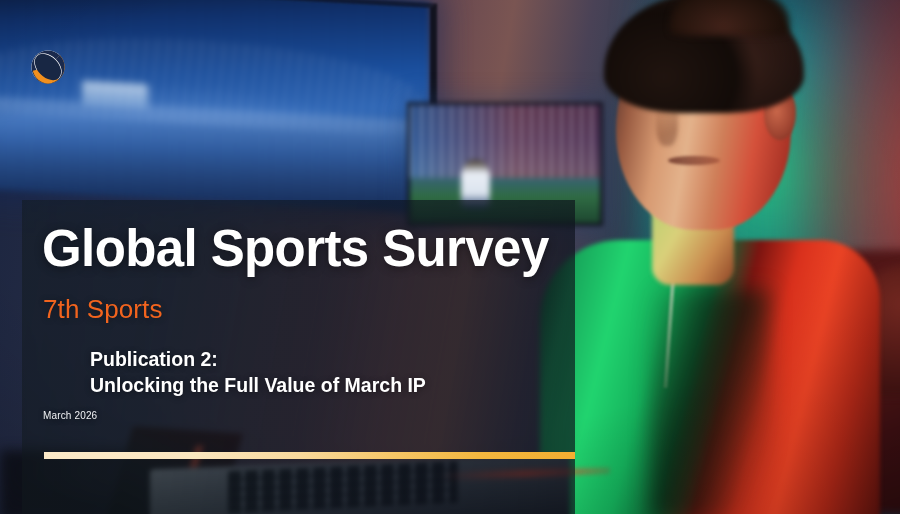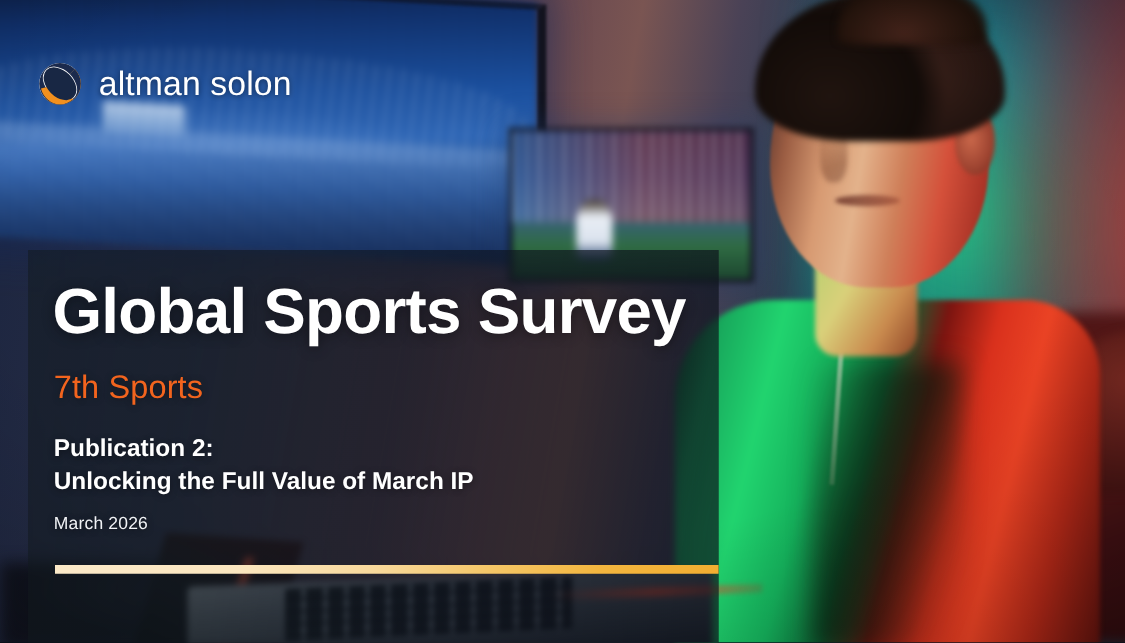--- a/index.html
+++ b/index.html
@@ -479,28 +479,28 @@
     position: absolute;
     left: 1px;
     top: 147px;
     color: #ffffff;
     font-size: 19.5px;
     font-weight: 700;
     line-height: 1.32;
     text-shadow: 0 1px 6px rgba(0,0,0,.45);
     white-space: nowrap;
   }
-  .pub-line { display: block; }
+  .pub-line { display: block; margin-left: 47px; }
 
   .date {
     position: absolute;
     left: 1px;
     top: 210px;
     color: #f0f2f5;
-    font-size: 14px;
+    font-size: 10px;
     font-weight: 400;
     letter-spacing: .15px;
     text-shadow: 0 1px 5px rgba(0,0,0,.5);
     white-space: nowrap;
   }
 
   .accent-rule {
     position: absolute;
     left: 2px;
     top: 252px;
@@ -578,21 +578,20 @@
           <path d="M0 0 L40 0 L0 40 Z" fill="#ffffff"></path>
           <path d="M32.5 7.5 A17.5 17.5 0 0 1 7.5 32.5 Z" fill="#1b2a4d"></path>
           <path d="M7.5 32.5 A17.5 17.5 0 0 1 32.5 7.5 Z" fill="#1b2a4d"></path>
           <ellipse cx="20" cy="20" rx="11.6" ry="16.8" transform="rotate(-45 20 20)" fill="#ffffff"></ellipse>
           <path d="M4 24 A17.5 17.5 0 0 0 20 37.5 A17.5 17.5 0 0 0 31 33 L20 20 Z" fill="#f2901e"></path>
           <ellipse cx="20" cy="20" rx="10.9" ry="16.2" transform="rotate(-45 20 20)" fill="#182744"></ellipse>
         </g>
         <circle cx="20" cy="20" r="17.5" fill="none" stroke="none"></circle>
       </svg>
     </span>
-    <span class="logo-text">altman solon</span>
   </div>
 
   <div class="panel">
     <div class="panel-inner">
 
       <div class="title">Global Sports Survey</div>
 
       <div class="edition">7th Sports</div>
 
       <div class="pub">

